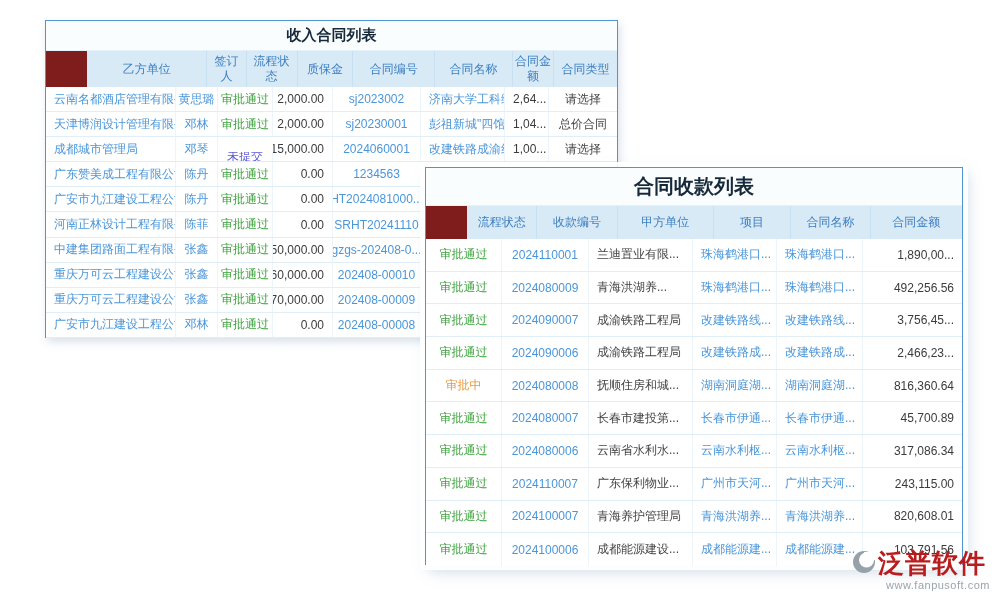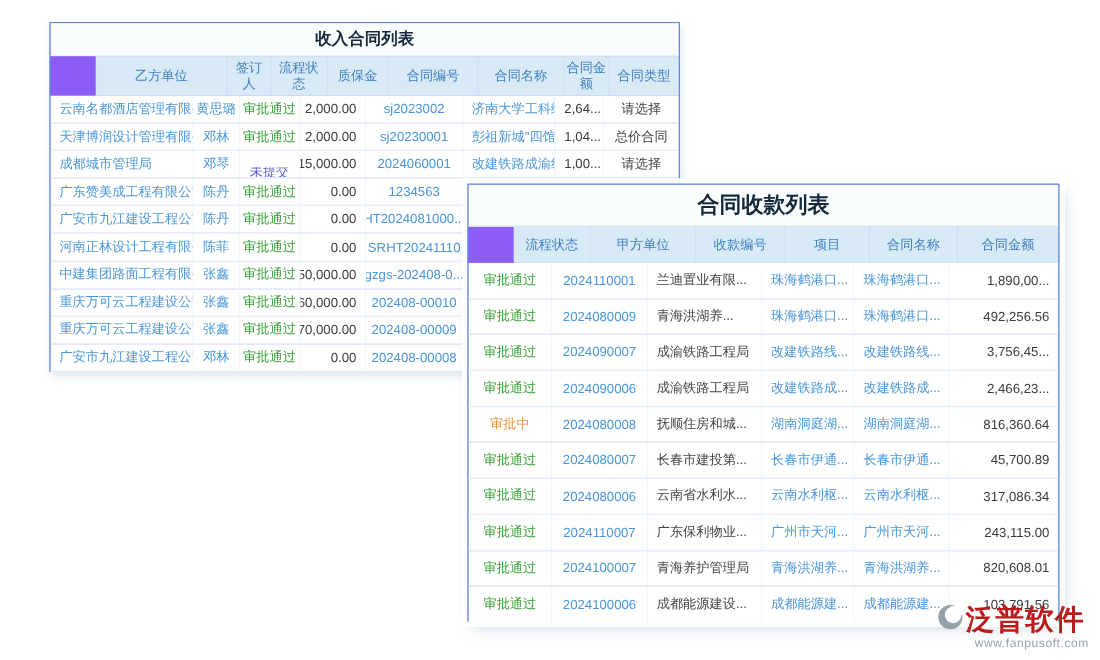--- a/index.html
+++ b/index.html
@@ -1,18 +1,18 @@
 <!DOCTYPE html>
 <html><head>
 <meta charset="utf-8">
 <style>
   * { margin:0; padding:0; box-sizing:border-box; }
   html,body { width:1000px; height:600px; background:#ffffff; overflow:hidden;
     font-family:"Liberation Sans","DejaVu Sans",sans-serif; }
-  .card { position:absolute; background:#8b5cf6; border:1px solid #5094d5; }
+  .card { position:absolute; background:#7f1d1d; border:1px solid #5094d5; }
   .card.t1 { left:45px; top:20px; width:573px; height:318px; z-index:1;
     box-shadow:2px 4px 8px rgba(120,150,185,.28); }
   .card.t2 { left:425px; top:167px; width:538px; height:398px; z-index:5;
     box-shadow:0 0 0 5px rgba(255,255,255,.92), 4px 6px 14px rgba(110,145,180,.35); }
   .title { display:flex; align-items:center; justify-content:center;
     background:#fafdfd; color:#16293b; font-weight:bold; border-bottom:1px solid #e4f0fa; }
   .t1 .title { height:30px; font-size:15px; }
   .t2 .title { height:38px; font-size:20px; }
   .thead { display:flex; background:#d9eaf7; color:#3c7fc0; font-size:12px;margin-left:41px; }
   .t1 .thead { height:36px; }
@@ -166,22 +166,22 @@
     <div class="td w-camt num lft"></div>
     <div class="td w-ctype plain ctr"></div>
   </div>
     </div>
 </div>
 
 <div class="card t2">
   <div class="title">合同收款列表</div>
   <div class="thead">
     <div class="th v-status">流程状态</div>
+    <div class="th v-rno">收款编号</div>
     <div class="th v-party">甲方单位</div>
-    <div class="th v-rno">收款编号</div>
     <div class="th v-proj">项目</div>
     <div class="th v-name">合同名称</div>
     <div class="th v-amt">合同金额</div>
   </div>
   <div id="t2-body">
       <div class="tr">
     <div class="td v-status ctr st-green">审批通过</div>
     <div class="td v-rno link ctr">2024110001</div>
     <div class="td v-party plain lft">兰迪置业有限...</div>
     <div class="td v-proj link lft">珠海鹤港口...</div>

